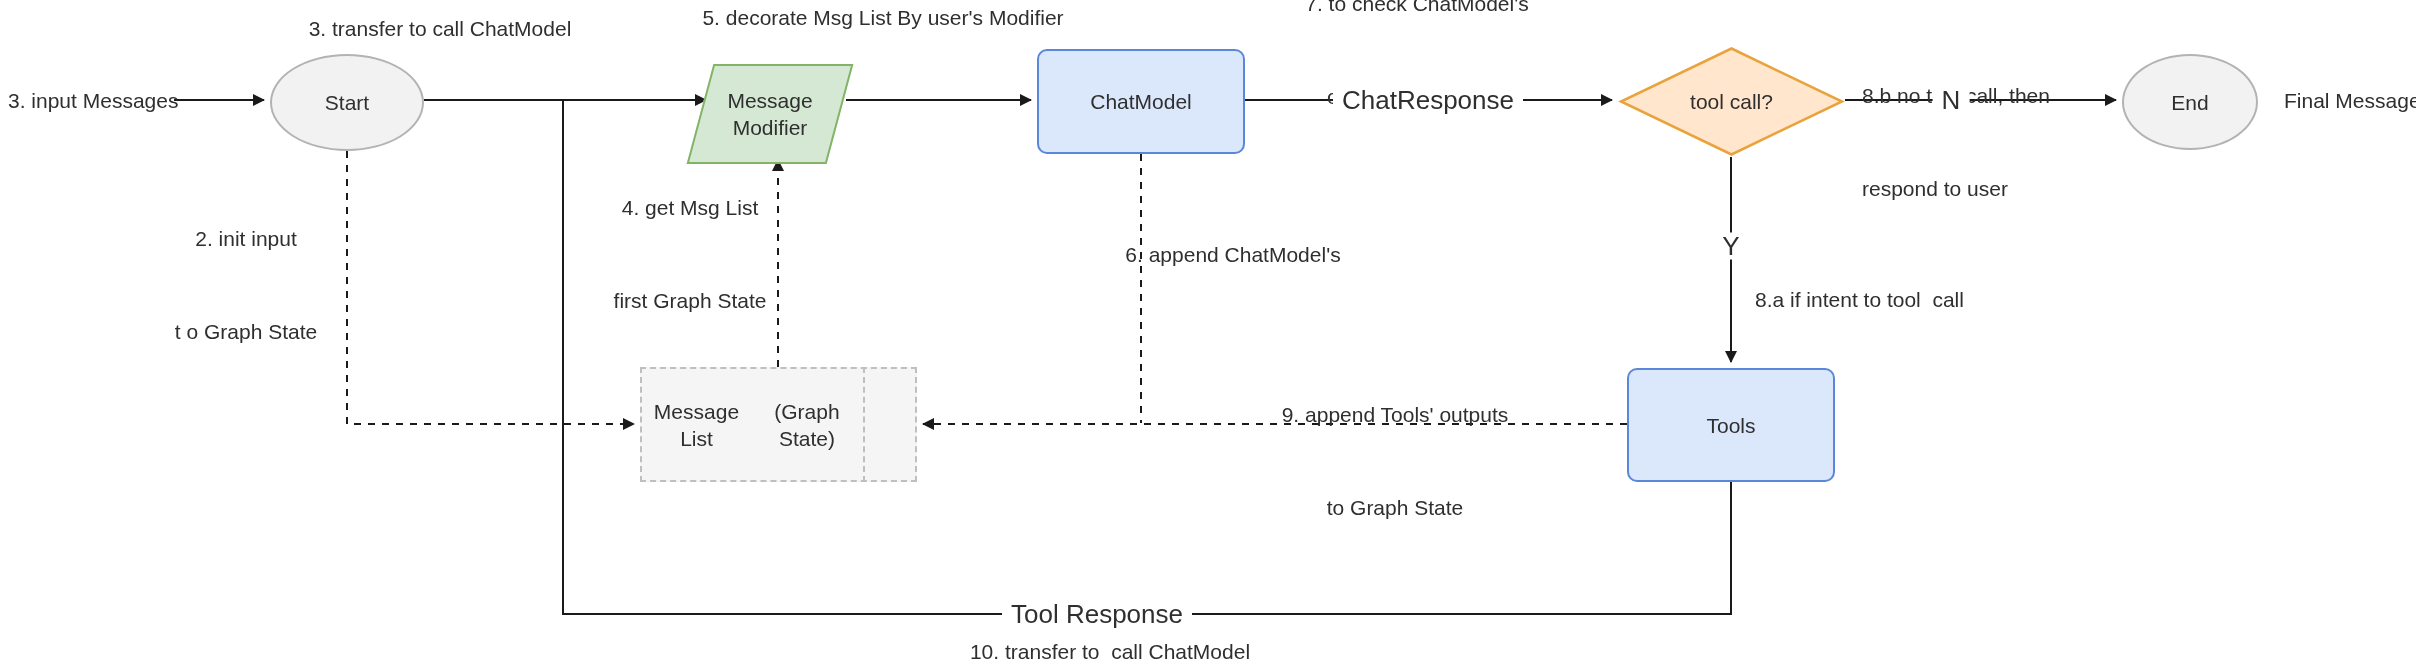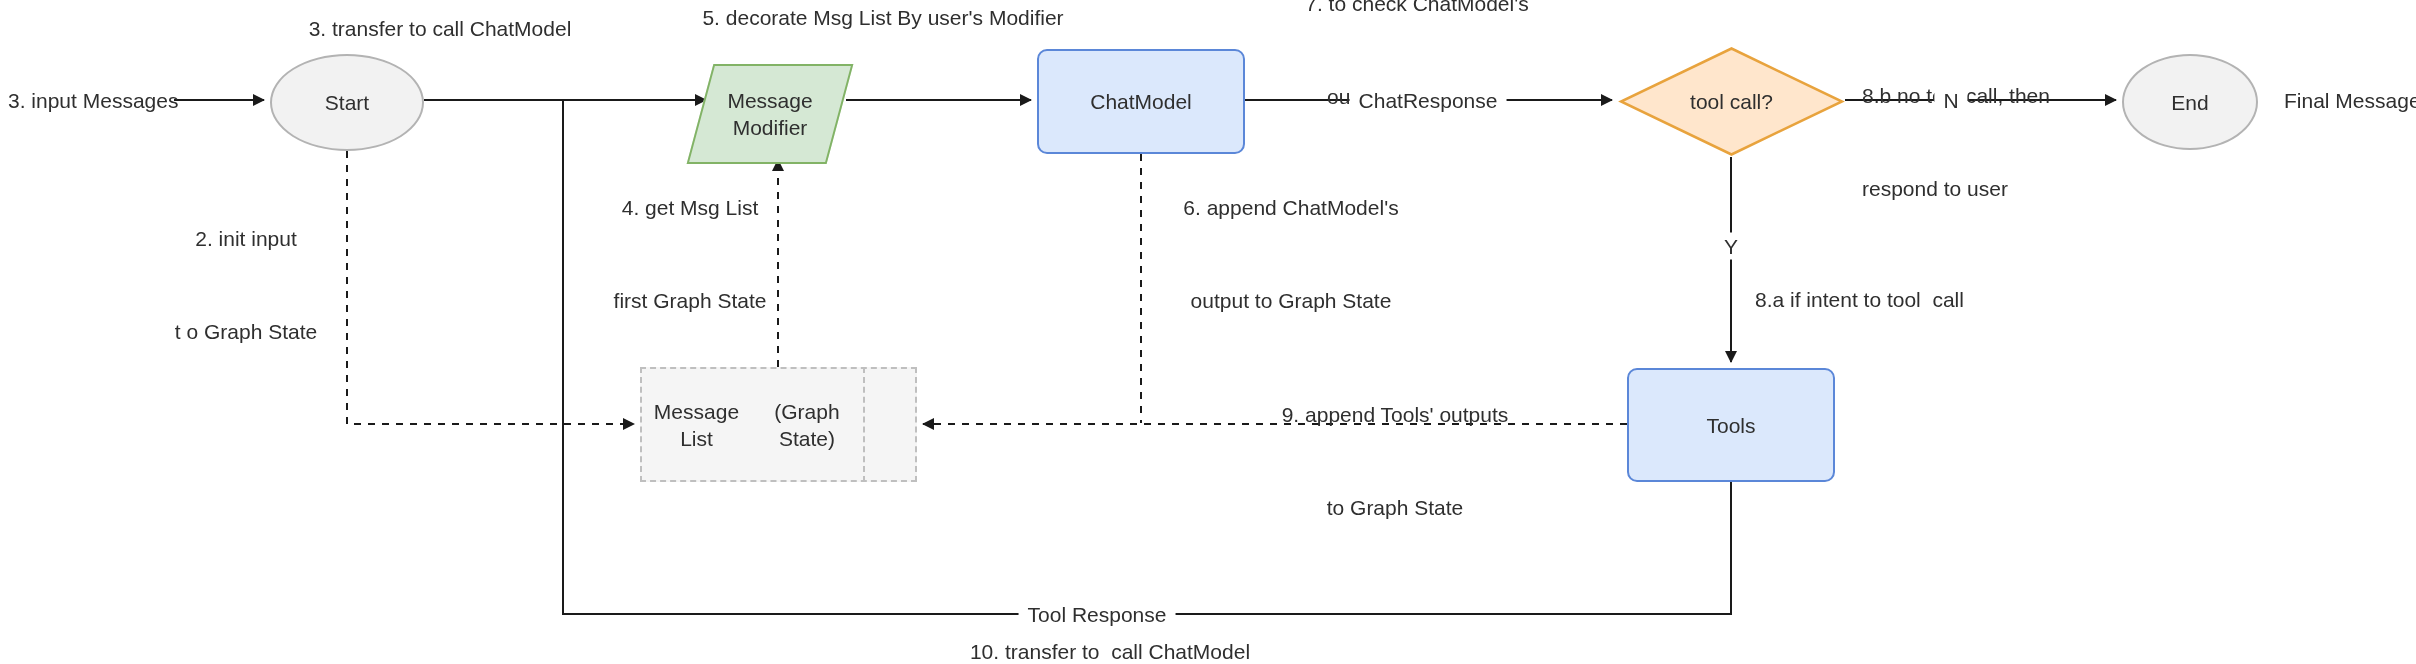--- a/index.html
+++ b/index.html
@@ -49,21 +49,21 @@
     display: flex; align-items: center; justify-content: center;
   }
 
   .lbl {
     position: absolute; font-size: 21px; line-height: 31px; white-space: pre;
   }
   .lbl.center { transform: translate(-50%, -50%); text-align: center; }
   .wire-label {
     position: absolute; transform: translate(-50%, -50%);
     background: #ffffff; padding: 0 9px;
-    font-size: 21px; line-height: 27px; white-space: pre;
+    font-size: 26px; line-height: 27px; white-space: pre;
   }
 </style>
 </head>
 <body>
 
 <div class="canvas">
 
   <svg class="wires" viewBox="0 0 2416 664">
     <defs>
       <marker id="arrow" viewBox="0 0 14 14" refX="12" refY="7" markerWidth="14" markerHeight="14" orient="auto" markerUnits="userSpaceOnUse">
@@ -143,23 +143,22 @@
   <div class="lbl center" style="left:246px; top:285px;">
     <div>2. init input</div>
     <div>t o Graph State</div>
   </div>
 
   <div class="lbl center" style="left:690px; top:254px;">
     <div>4. get Msg List</div>
     <div>first Graph State</div>
   </div>
 
-  <div class="lbl center" style="left:1291px; top:254px;">
+  <div class="lbl center" style="left:1233px; top:254px;">
     <div>6. append ChatModel's</div>
-    <div>output to Graph State</div>
   </div>
 
   <div class="lbl" style="left:1755px; top:284px;">8.a if intent to tool  call</div>
 
   <div class="lbl center" style="left:1395px; top:461px;">
     <div>9. append Tools' outputs</div>
     <div>to Graph State</div>
   </div>
 
   <div class="lbl center" style="left:1110px; top:651px;">10. transfer to  call ChatModel</div>

